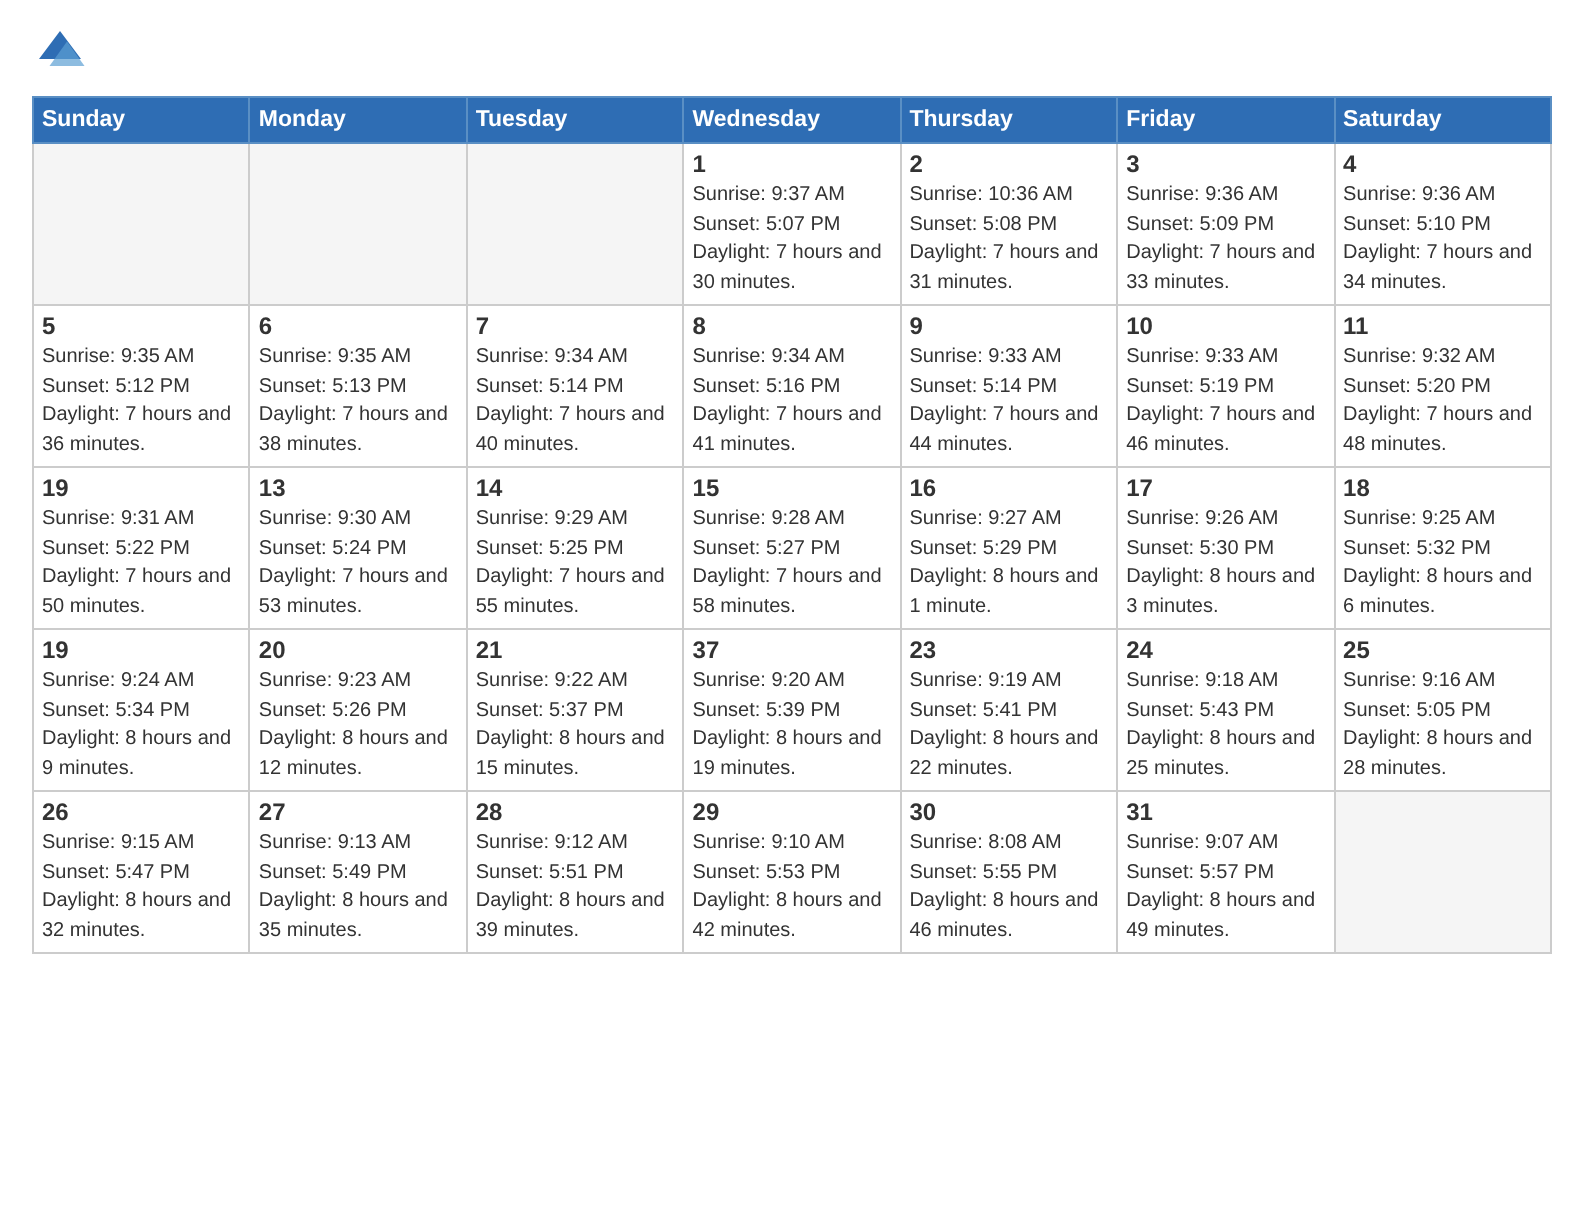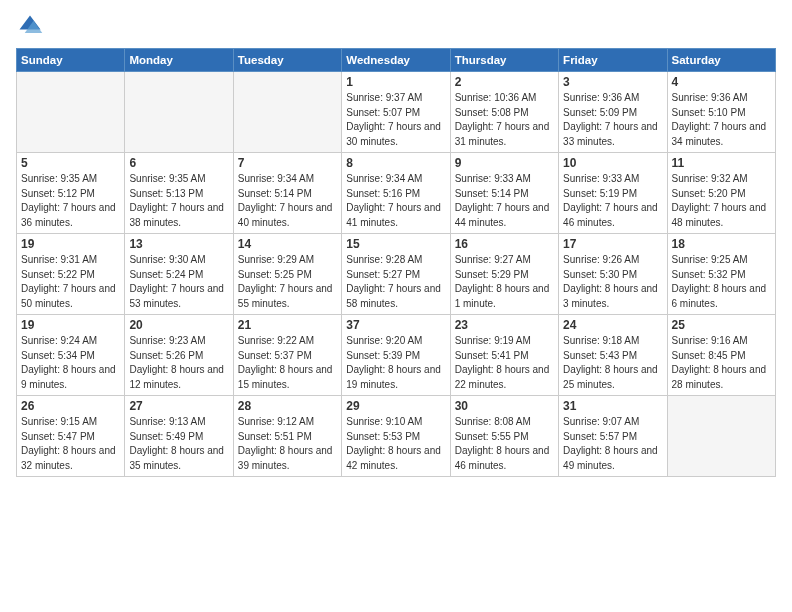--- a/index.html
+++ b/index.html
@@ -296,21 +296,21 @@
           <td>
             <div class="day-number">24</div>
             <div class="day-info">Sunrise: 9:18 AM
 Sunset: 5:43 PM
 Daylight: 8 hours
 and 25 minutes.</div>
           </td>
           <td>
             <div class="day-number">25</div>
             <div class="day-info">Sunrise: 9:16 AM
-Sunset: 8:45 PM
+Sunset: 5:05 PM
 Daylight: 8 hours
 and 28 minutes.</div>
           </td>
         </tr>
         <tr>
           <td>
             <div class="day-number">26</div>
             <div class="day-info">Sunrise: 9:15 AM
 Sunset: 5:47 PM
 Daylight: 8 hours

